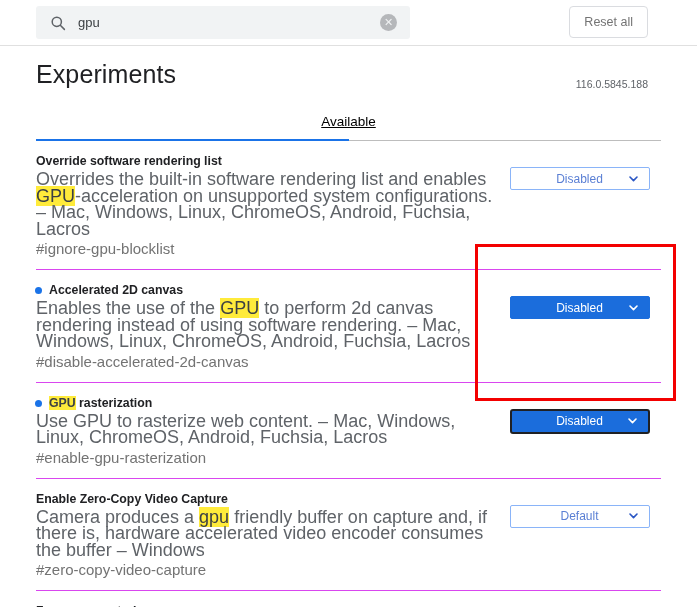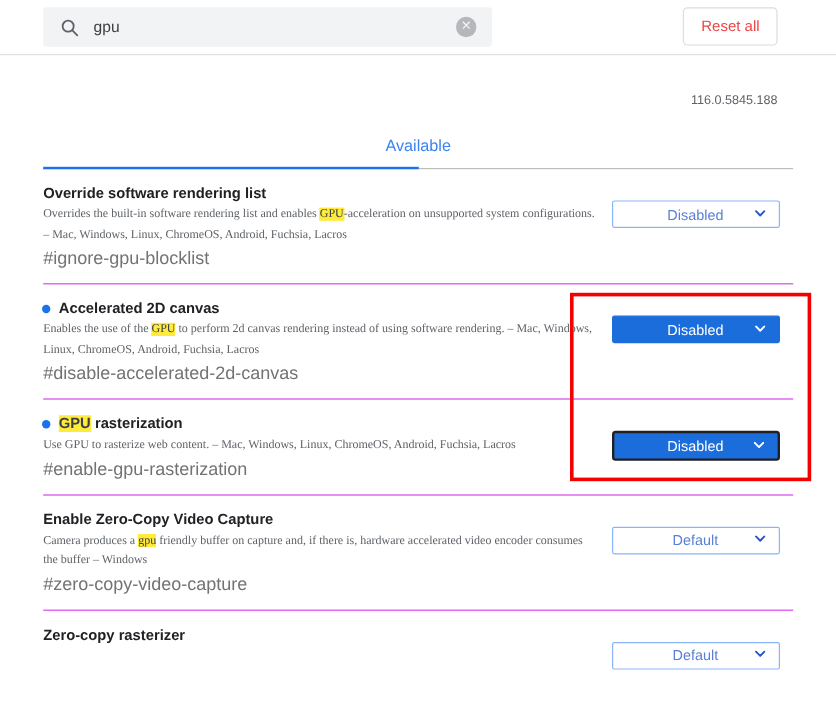--- a/index.html
+++ b/index.html
@@ -56,21 +56,21 @@
     user-select: none;
   }
   #reset-all {
     position: absolute;
     right: 49px; top: 6px;
     height: 32px;
     padding: 0 14px;
     background: #ffffff;
     border: 1px solid #dadce0;
     border-radius: 4px;
-    color: #ef4444;
+    color: #737373;
     font-size: 12.5px;
     font-family: "Liberation Sans", sans-serif;
     cursor: pointer;
     line-height: 30px;
   }
 
   
   #headrow {
     position: relative;
     margin: 0 36px;
@@ -99,21 +99,21 @@
     position: relative;
   }
   .tab {
     flex: 1 1 0;
     text-align: center;
     font-size: 13.5px;
     padding: 6px 0 11px 0;
     color: #5f6368;
     cursor: pointer;
   }
-  .tab.active { color: #3b82f6; }
+  .tab.active { color: #000000; text-decoration: underline; }
   #tab-underline {
     position: absolute;
     left: 0; bottom: -1px;
     width: 50%;
     height: 2.5px;
     background: #1a73e8;
   }
 
   
   #exp-list { margin: 0 36px; }
@@ -136,25 +136,24 @@
   }
   .exp-title {
     font-size: 12.3px;
     font-weight: bold;
     color: #202124;
     line-height: 16px;
     margin-bottom: 2px;
   }
   .exp-title.has-dot { padding-left: 13px; }
   .exp-desc {
-    font-size: 10px;
+    font-size: 18px;
     color: #5f6368;
     line-height: 16.5px;
     margin-bottom: 3px;
-    font-family: Liberation Serif, serif;
   }
   .exp-link {
     font-size: 15px;
     color: #737373;
     cursor: pointer;
     display: inline-block;
   }
   mark.hl {
     background: #ffeb3b;
     color: #3c4043;
@@ -228,20 +227,21 @@
           <line x1="10.3" y1="10.3" x2="14.4" y2="14.4" stroke-linecap="round"></line>
         </svg>
       </span>
       <input id="search-input" type="text" value="gpu" placeholder="Search flags" style="">
       <span id="clear-search">✕</span>
     </div>
     <div id="reset-all">Reset all</div>
   </div>
 
   <div id="headrow">
+    <h1 id="page-title">Experiments</h1>
     <div id="version">116.0.5845.188</div>
   </div>
 
   <div id="tabs">
     <div class="tab active">Available</div>
     <div id="tab-underline"></div>
   </div>
 
   <div id="exp-list">
       <div class="exp">

